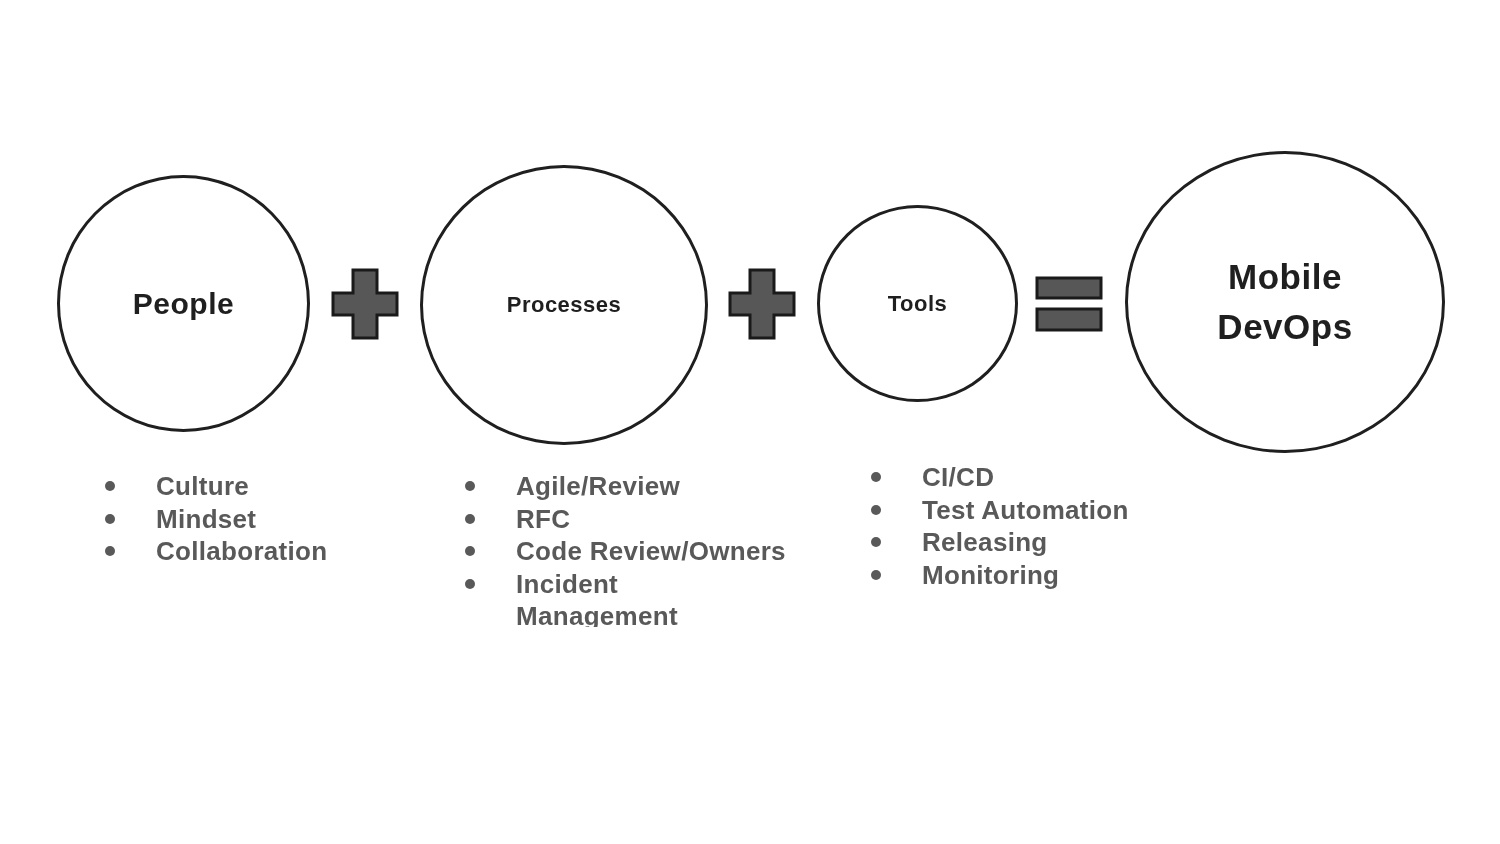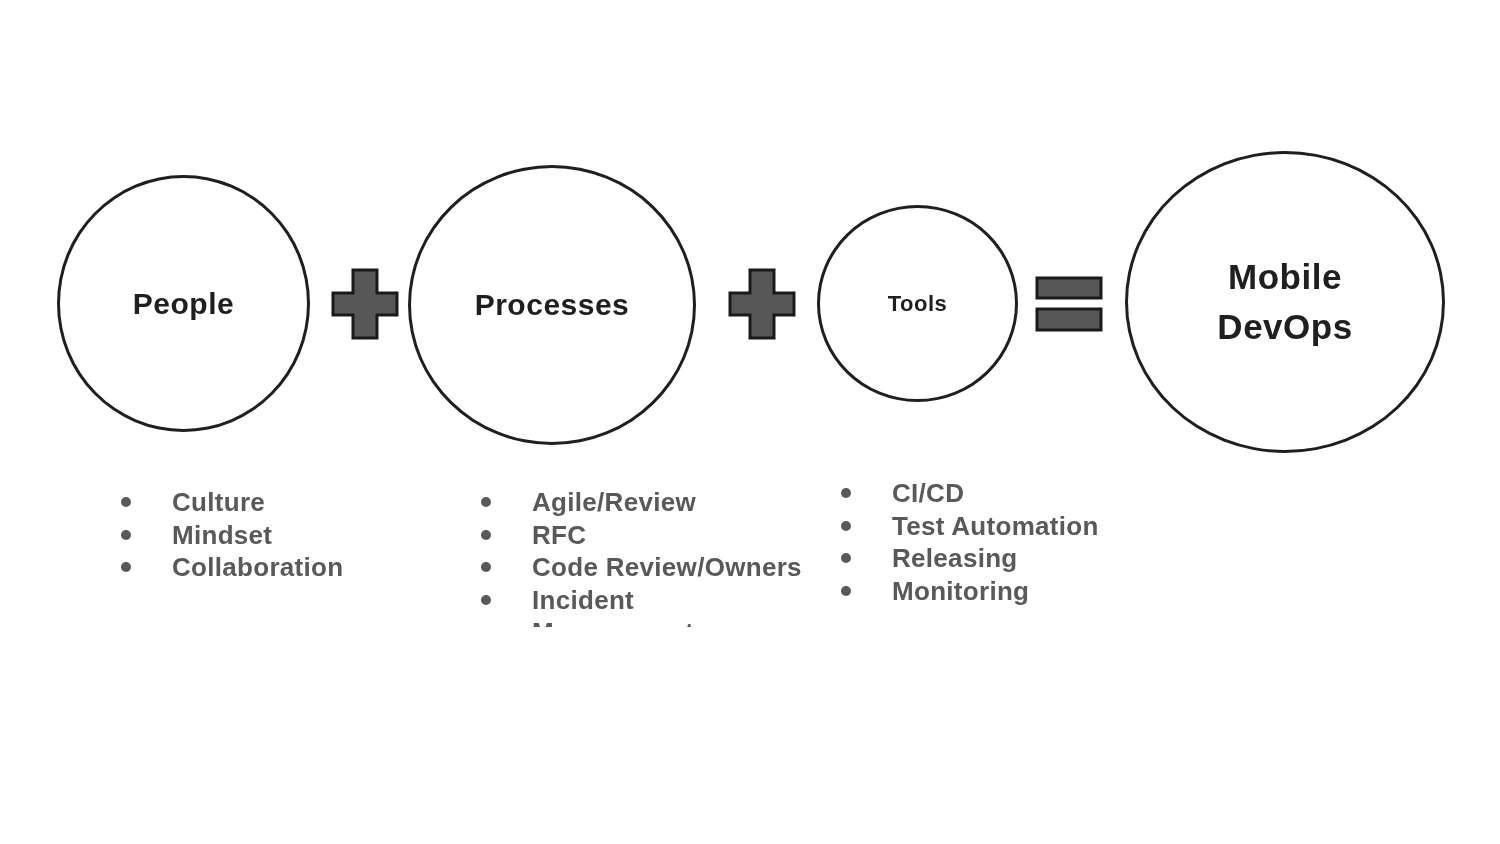--- a/index.html
+++ b/index.html
@@ -23,35 +23,35 @@
     background: #ffffff;
     display: flex;
     align-items: center;
     justify-content: center;
     text-align: center;
     font-weight: 700;
     color: #1f1f1f;
     letter-spacing: 0.5px;
   }
   .circle-people    { left: 57px;   top: 175px; width: 253px; height: 257px; font-size: 30px; }
-  .circle-processes { left: 408px;  top: 165px; width: 288px; height: 280px; font-size: 30px; }
+  .circle-processes { left: 420px;  top: 165px; width: 288px; height: 280px; font-size: 22px; }
   .circle-tools     { left: 817px;  top: 205px; width: 201px; height: 197px; font-size: 22px; }
   .circle-result    { left: 1125px; top: 151px; width: 320px; height: 302px; font-size: 35px; line-height: 50px; }
   .circle-label { white-space: pre-line; }
 
   .op {
     position: absolute;
   }
   .op-plus-1  { left: 331px; top: 268px; }
   .op-plus-2  { left: 728px; top: 268px; }
   .op-equals  { left: 1035px; top: 276px; }
 
   ul.items {
     position: absolute;
-    margin: 16px;
+    margin: 0;
     padding: 0;
     list-style: none;
   }
   ul.items li {
     position: relative;
     padding-left: 56px;
     font-size: 26px;
     font-weight: 700;
     color: #595959;
     line-height: 32.5px;
@@ -62,21 +62,21 @@
     position: absolute;
     left: 5px;
     top: 11px;
     width: 10px;
     height: 10px;
     border-radius: 50%;
     background: #595959;
   }
   .list-people    { left: 100px; top: 470px; }
   .list-processes { left: 460px; top: 470px; width: 360px; }
-  .list-tools     { left: 820px; top: 461px; }
+  .list-tools     { left: 866px; top: 461px; }
 </style>
 </head>
 <body>
 
 <div class="canvas">
 
   <div class="circle circle-people">
     <span class="circle-label">People</span>
   </div>
 

